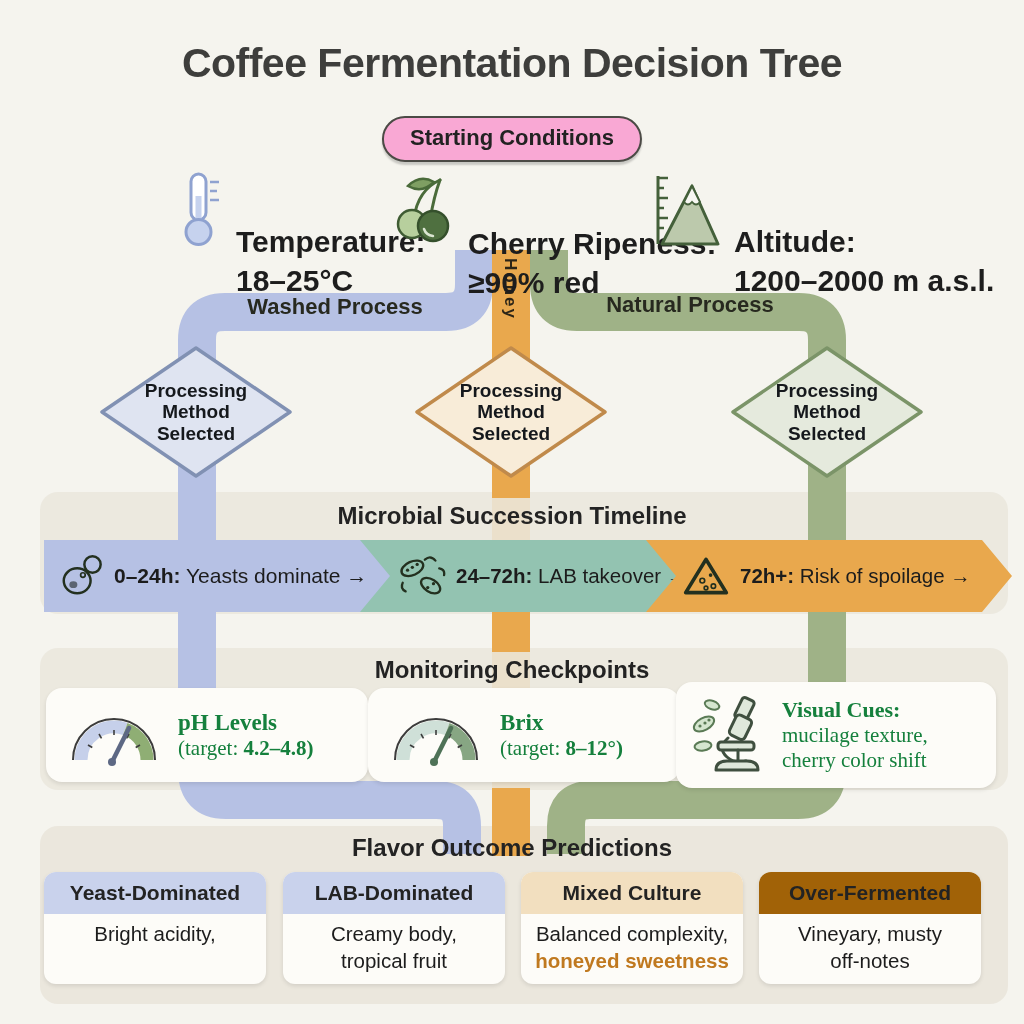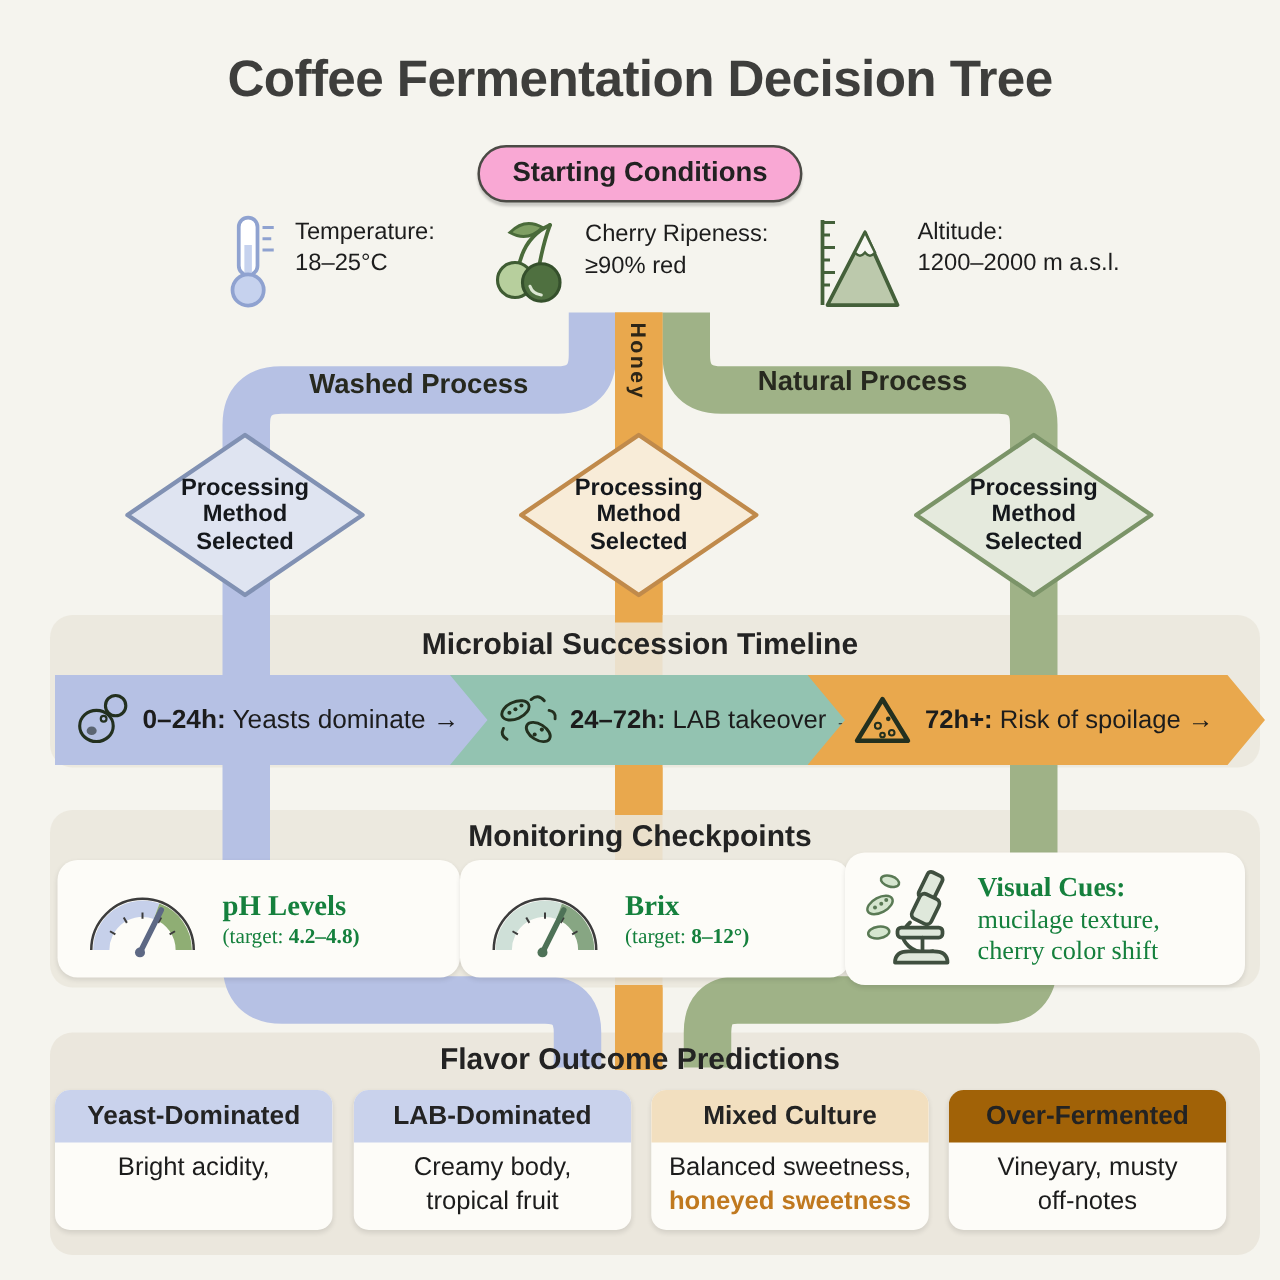--- a/index.html
+++ b/index.html
@@ -2,37 +2,37 @@
 <html><head>
 <meta charset="utf-8">
 <style>
   html,body{margin:0;padding:0;}
   body{font-family:"Liberation Sans",sans-serif;background:#e8e8e8;}
   #stage{position:relative;width:1024px;height:1024px;background:#f5f4ee;overflow:hidden;margin:0 auto;}
   .abs{position:absolute;}
   #title{left:0;right:0;top:40px;text-align:center;font-size:41px;font-weight:bold;color:#3e3e3c;letter-spacing:-0.5px;z-index:6;}
   #pill{left:50%;transform:translateX(-50%);top:116px;padding:7px 26px 9px;border:2.5px solid #4b4a45;border-radius:26px;background:#f9a8d4;box-shadow:0 3px 2px rgba(0,0,0,.18);font-size:22px;font-weight:bold;color:#222;z-index:6;}
   .cond{display:flex;gap:14px;align-items:flex-start;z-index:6;}
-  .cond-text{padding-top:4px;font-size:19px;font-weight:normal;color:#1d1d1d;line-height:1.3;}
+  .cond-text{padding-top:4px;font-size:30px;font-weight:bold;color:#1d1d1d;line-height:1.3;margin-top:48px;}
   svg.layer{left:0;top:0;z-index:1;pointer-events:none;}
   svg#layerB{z-index:3;}
   .panel{background:rgba(235,231,221,.88);border-radius:18px;z-index:2;}
   .panel.solid{background:#ebe7dd;}
   .band-header{left:0;right:0;text-align:center;font-size:24px;font-weight:bold;color:#232323;z-index:6;}
   .branch-label{text-align:center;font-size:22px;font-weight:bold;color:#27291f;z-index:4;}
   #honey-label{writing-mode:vertical-rl;font-size:17px;font-weight:bold;color:#2c2517;letter-spacing:2px;z-index:4;}
   .diamond-wrap{width:200px;height:140px;z-index:5;}
   .diamond-wrap .dlabel{position:absolute;inset:0;display:flex;align-items:center;justify-content:center;text-align:center;font-size:19px;font-weight:bold;line-height:1.12;color:#15181c;}
   .diamond-wrap .dlabel span{display:block;width:112px;}
   .arrow-seg{top:540px;height:72px;display:flex;align-items:center;gap:10px;z-index:4;color:#1c1c1c;font-size:21px;}
   .arrow-seg .seg-text b{font-weight:bold;}
   .card{background:#fdfcf8;border-radius:16px;box-shadow:0 2px 4px rgba(0,0,0,.10);z-index:5;display:flex;align-items:center;}
   .card .ctext{line-height:1.18;color:#15803d;font-family:Liberation Serif, serif;}
   .ctitle{font-size:23px;font-weight:bold;}
-  .ctarget{font-size:17px;text-align:right;}
+  .ctarget{font-size:21px;text-align:right;}
   .ctarget b{font-weight:bold;}
   .cline{font-size:21px;}
   .outcard{top:872px;width:222px;height:112px;background:#fdfcf8;border-radius:12px;box-shadow:0 2px 4px rgba(0,0,0,.10);z-index:5;overflow:hidden;text-align:center;}
   .outhead{height:42px;display:flex;align-items:center;justify-content:center;font-size:21px;font-weight:bold;color:#232323;}
   .outbody{padding-top:7px;font-size:20.5px;color:#1c1c1c;line-height:1.3;}
 </style>
 </head>
 <body>
 
 <div id="stage">
@@ -253,21 +253,21 @@
   <div class="outcard abs" style="left:283px;">
     <div class="outhead" style="background: rgb(201, 210, 236);">LAB-Dominated</div>
     <div class="outbody">
       <div>Creamy body,</div>
       <div style="color: rgb(28, 28, 28);">tropical fruit</div>
     </div>
   </div>
   <div class="outcard abs" style="left:521px;">
     <div class="outhead" style="background: rgb(242, 223, 191);">Mixed Culture</div>
     <div class="outbody">
-      <div>Balanced sweetness,</div>
+      <div>Balanced complexity,</div>
       <div style="font-weight: 600; color: rgb(192, 121, 31);">honeyed sweetness</div>
     </div>
   </div>
   <div class="outcard abs" style="left:759px;">
     <div class="outhead" style="background: #a16207;">Over-Fermented</div>
     <div class="outbody">
       <div>Vineyary, musty</div>
       <div style="color: rgb(28, 28, 28);">off-notes</div>
     </div>
   </div>

